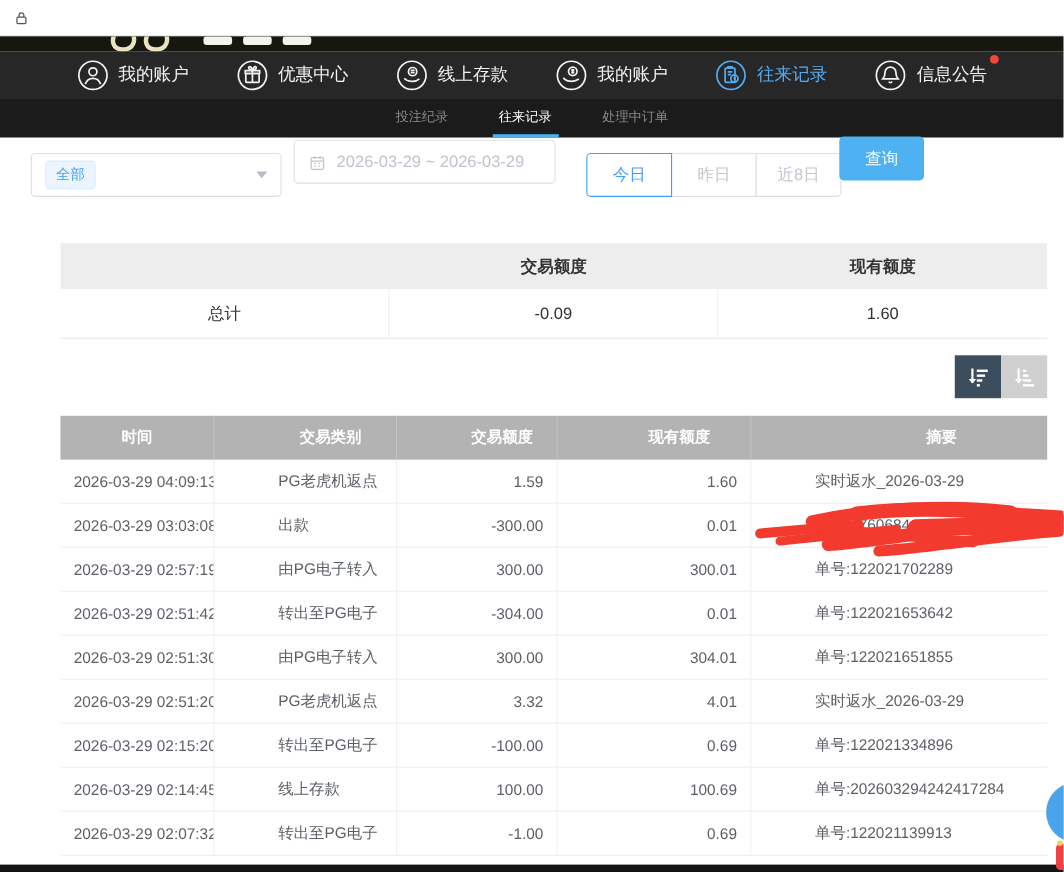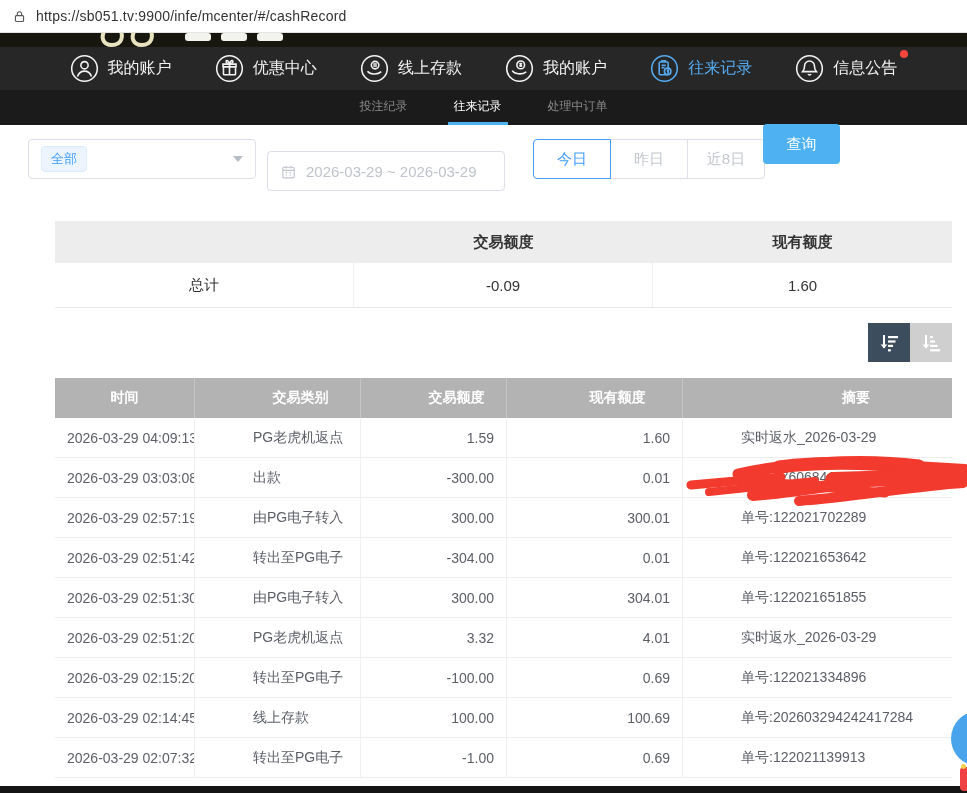--- a/index.html
+++ b/index.html
@@ -37,21 +37,21 @@
     color:#8a8a8a; cursor:pointer; border-bottom:3px solid transparent; padding:0 6px; }
   .subtab.active { color:#fff; border-bottom-color:#4db3f0; }
   
   .select-box { position:absolute; left:28px; top:139px; width:228px; height:40px;
     border:1px solid #dcdfe6; border-radius:4px; background:#fff;
     display:flex; align-items:center; padding:0 12px; cursor:pointer;font-family:Liberation Mono, monospace; }
   .tag { background:#ecf5ff; border:1px solid #d9ecff; color:#409eff;
     font-size:13px; padding:3px 9px; border-radius:4px; }
   .caret { margin-left:auto; width:0; height:0; border-left:5px solid transparent;
     border-right:5px solid transparent; border-top:6px solid #b6bcc6; }
-  .date-box { position:absolute; left:267px; top:151px; width:238px; height:40px;
+  .date-box { position:absolute; left:267px; top:127px; width:238px; height:40px;
     border:1px solid #dcdfe6; border-radius:4px; background:#fff;
     display:flex; align-items:center; padding:0 12px; gap:9px; cursor:pointer; }
   .date-box svg { width:17px; height:17px; stroke:#c0c4cc; fill:none; stroke-width:1.6; }
   .date-box .dtext { font-size:15px; color:#bfc4cc; }
   .btn-group { position:absolute; left:517px; top:139px; display:flex; }
   .qbtn { width:78px; height:40px; background:#fff; border:1px solid #dcdfe6;
     font-size:15px; color:#c3c7ce; display:flex; align-items:center;
     justify-content:center; cursor:pointer; margin-left:-1px; }
   .qbtn:first-child { border-radius:4px 0 0 4px; margin-left:16px; }
   .qbtn:last-child { border-radius:0 4px 4px 0; }
@@ -104,21 +104,20 @@
     background:#141414; }
 </style>
 </head>
 <body>
 
 <div class="urlbar">
   <svg viewBox="0 0 24 24">
     <rect x="5.5" y="10.5" width="13" height="9.5" rx="1.5"></rect>
     <path d="M8.5 10.5V7.8a3.5 3.5 0 0 1 7 0v2.7"></path>
   </svg>
-  <span class="url">https://sb051.tv:9900/infe/mcenter/#/cashRecord</span>
 </div>
 
 <div class="logostrip">
   <svg width="250" height="14" viewBox="0 0 250 14">
     <path d="M22 -6 C14 4 18 12 27 12 C36 12 40 4 34 -6" stroke="#e9e3bf" stroke-width="4" fill="none"></path>
     <path d="M52 -6 C44 4 48 12 57 12 C66 12 70 4 64 -6" stroke="#e9e3bf" stroke-width="4" fill="none"></path>
     <rect x="100" y="0" width="26" height="8" rx="3" fill="#f4f4ee"></rect>
     <rect x="136" y="0" width="26" height="8" rx="3" fill="#f4f4ee"></rect>
     <rect x="172" y="0" width="26" height="8" rx="3" fill="#f4f4ee"></rect>
   </svg>

